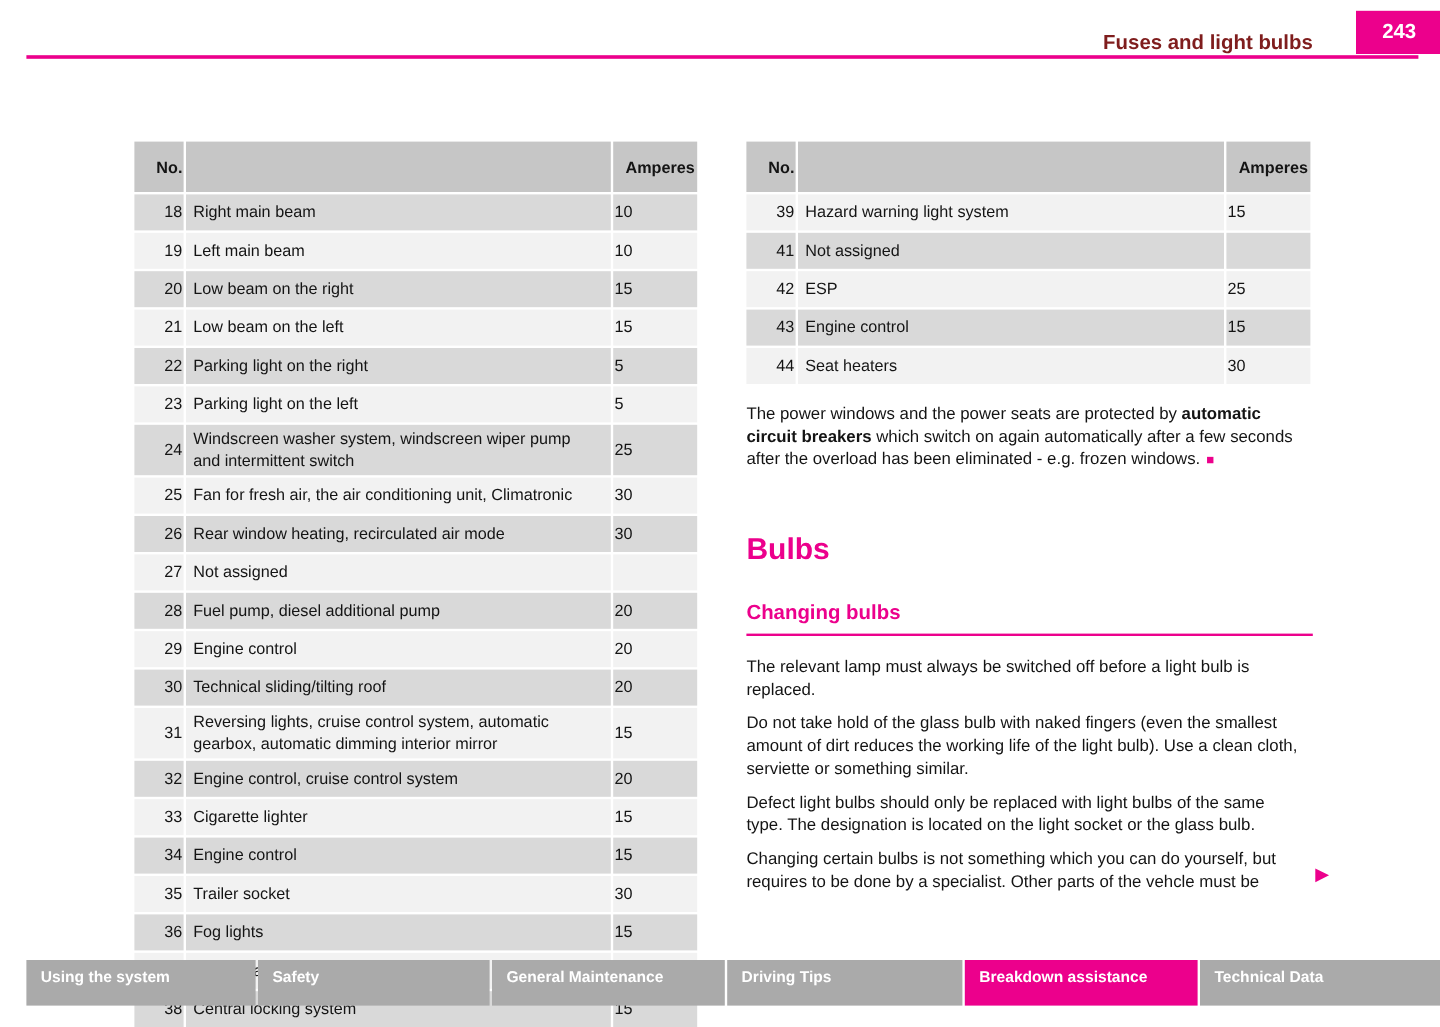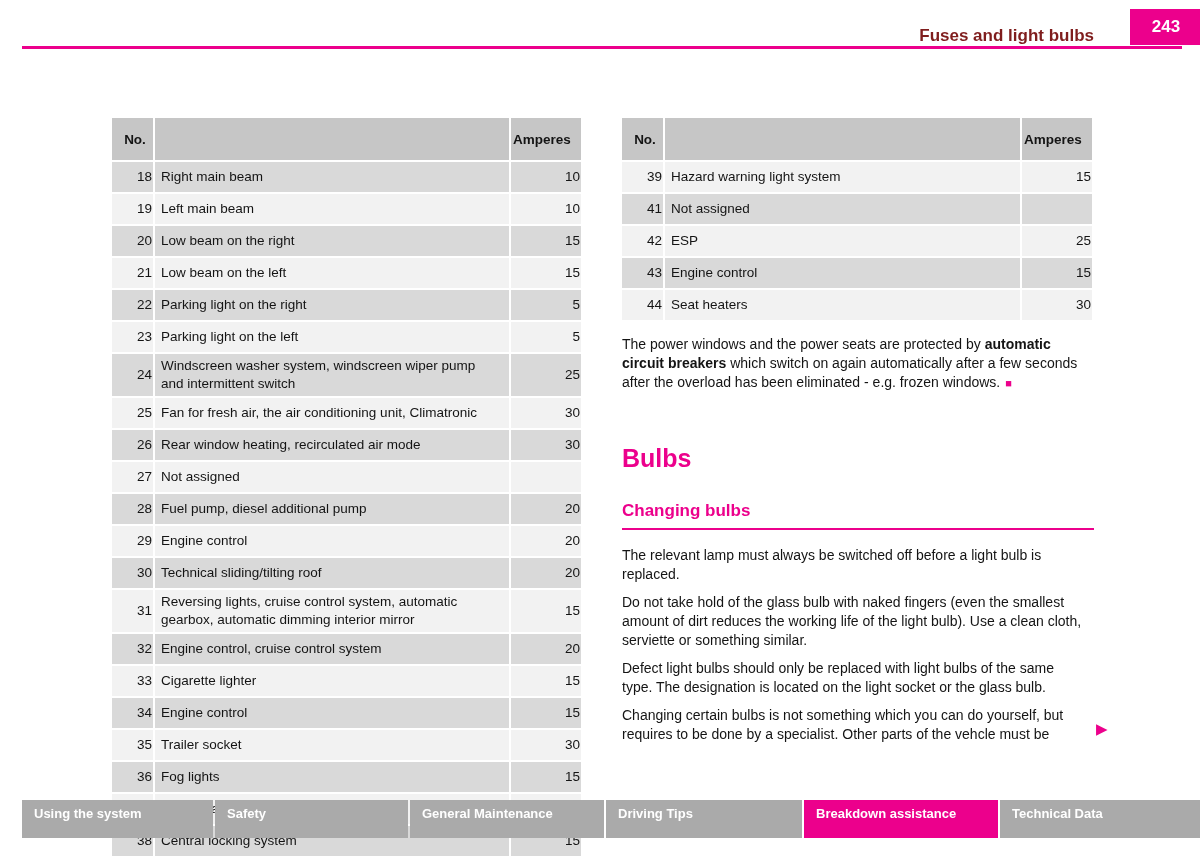--- a/index.html
+++ b/index.html
@@ -10,26 +10,26 @@
   .hdr-title{position:absolute;top:26px;right:106px;font-size:17px;font-weight:bold;color:#7f1d1d;}
   .hdr-line{position:absolute;left:22px;top:46px;width:1160px;height:3px;background:#ec008c;}
   .hdr-pagebox{position:absolute;left:1130px;top:9px;width:72px;height:36px;background:#ec008c;
                color:#fff;font-size:17px;font-weight:bold;text-align:center;line-height:36px;}
 
   
   .fuse-table{position:absolute;border-collapse:separate;border-spacing:2px;table-layout:fixed;}
   .tbl-left{left:110px;top:116px;width:473px;}
   .tbl-right{left:620px;top:116px;width:474px;}
   .fuse-table th{background:#c6c6c6;height:40px;font-size:13.5px;font-weight:bold;vertical-align:middle;}
-  .fuse-table th.h-no{width:34px;text-align:center;padding-left:6px;}
-  .fuse-table th.h-amp{width:66px;text-align:left;padding:0 2px;}
+  .fuse-table th.h-no{width:34px;text-align:right;padding-left:6px;}
+  .fuse-table th.h-amp{width:66px;text-align:right;padding:0 2px;}
   .fuse-table td{font-size:13.5px;height:24px;vertical-align:middle;line-height:18px;}
   .fuse-table td.c-no{text-align:right;}
   .fuse-table td.c-desc{text-align:left;padding:3px 4px 3px 6px;white-space:pre-line;}
-  .fuse-table td.c-amps{text-align:right;margin-top:36px;}
+  .fuse-table td.c-amps{text-align:left;margin-top:36px;}
   .tbl-left  tbody tr:nth-child(odd)  td{background:#d9d9d9;}
   .tbl-left  tbody tr:nth-child(even) td{background:#f2f2f2;}
   .tbl-right tbody tr:nth-child(odd)  td{background:#f2f2f2;}
   .tbl-right tbody tr:nth-child(even) td{background:#d9d9d9;}
 
   
   .note{position:absolute;left:622px;top:335px;width:476px;font-size:14px;line-height:19px;
         white-space:pre-line;}
   .note b{font-weight:bold;}
   .sq-marker{color:#ec008c;font-size:11px;margin-left:5px;letter-spacing:0;}

